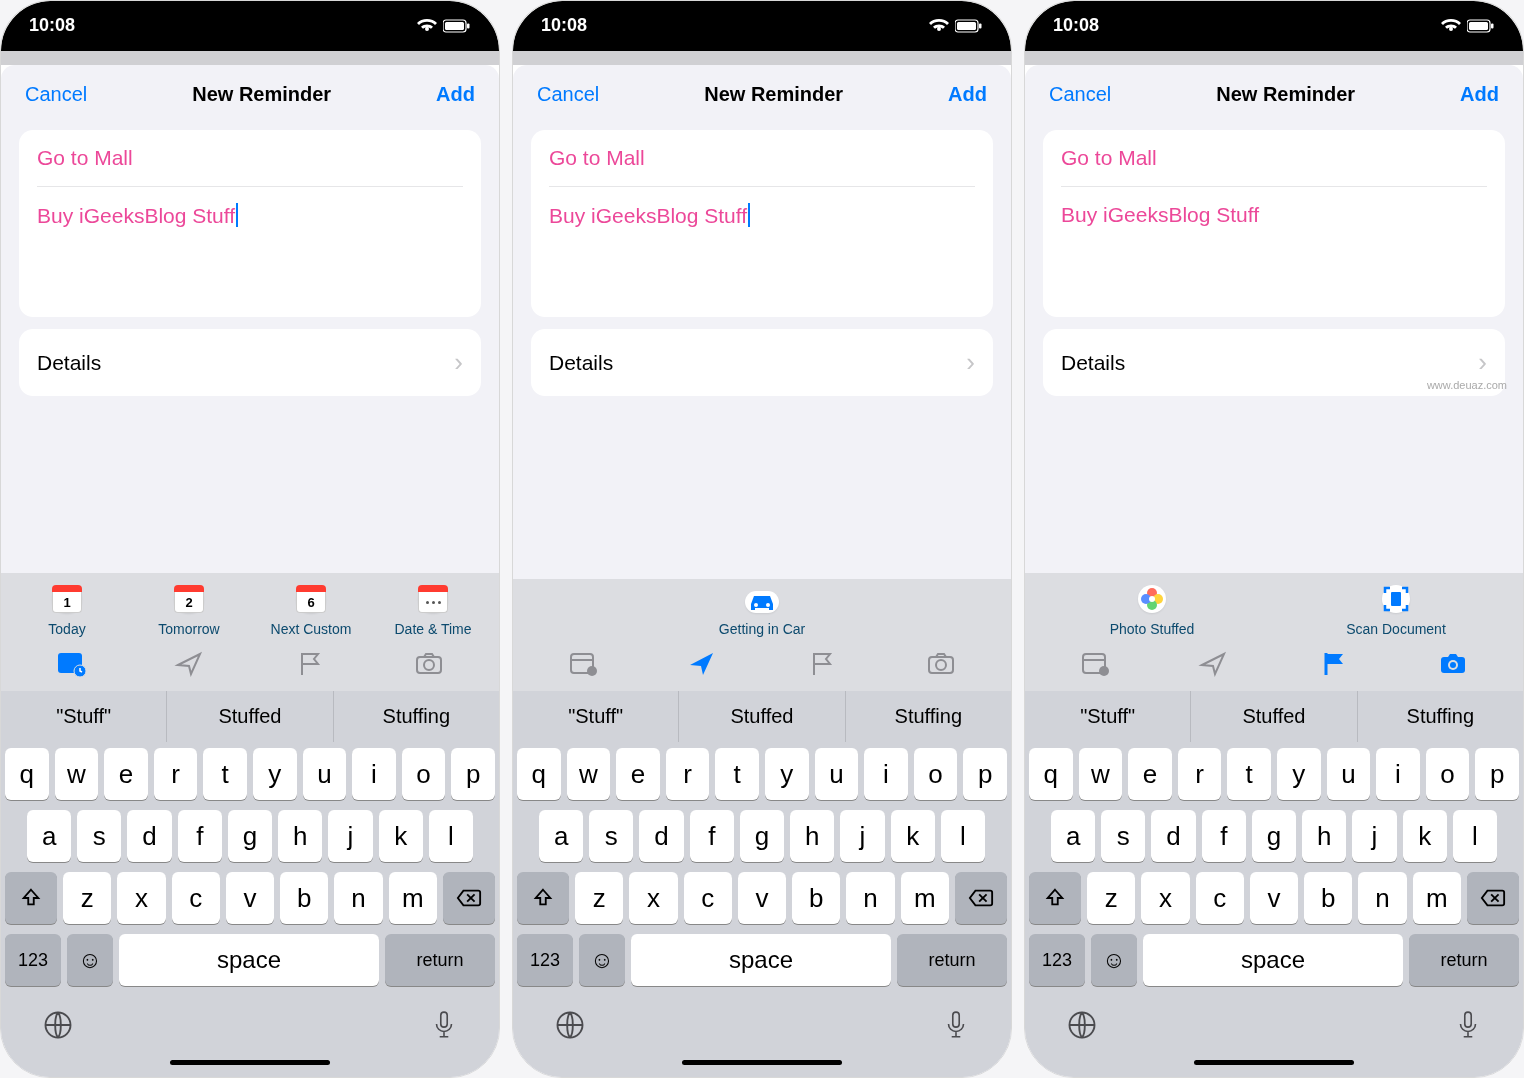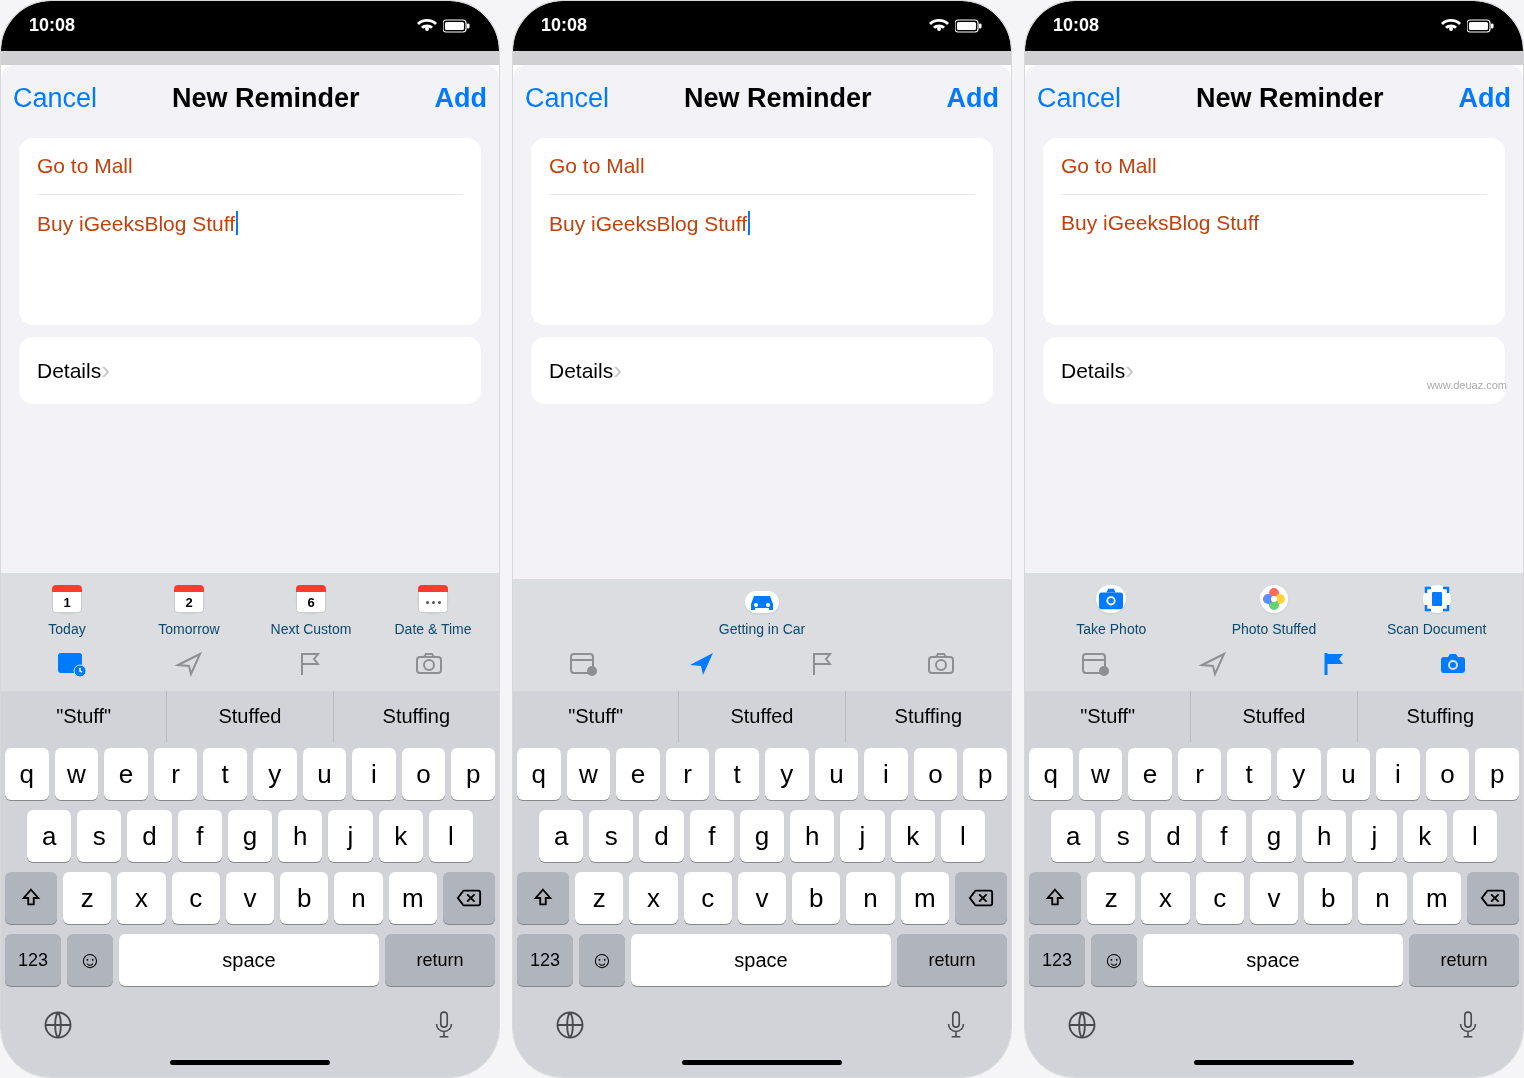--- a/index.html
+++ b/index.html
@@ -48,52 +48,52 @@
     border-radius: 14px 14px 0 0;
     flex: 1;
     display: flex;
     flex-direction: column;
     overflow: hidden;
   }
   .nav {
     display: flex;
     align-items: center;
     justify-content: space-between;
-    padding: 18px 12px;
-    font-size: 27px;
+    padding: 18px 24px;
+    font-size: 20px;
   }
   .nav .title { font-weight: 600; }
   .nav .link { color: #007aff; }
   .nav .add { font-weight: 600; }
   .card {
     background: #fff;
     border-radius: 14px;
     margin: 6px 18px;
     padding: 0 18px;
   }
   .card-row {
     padding: 16px 0;
     font-size: 21px;
-    color: #c2410c;
+    color: #ec4899;
     border-bottom: 1px solid #e6e6e8;
     position: relative;
   }
   .card-row:last-child { border-bottom: none; }
   .notes-row { min-height: 130px; }
   .cursor::after {
     content: "";
     display: inline-block;
     width: 2px; height: 24px;
     background: #007aff;
     vertical-align: -4px;
     margin-left: 1px;
   }
   .details-row {
     display: flex;
-    justify-content: flex-start;
+    justify-content: space-between;
     align-items: center;
     padding: 18px 0;
     font-size: 21px;
   }
   .chev { color: #c6c6c8; font-size: 26px; }
 
   .quickbar {
     background: #dcdde1;
     padding: 12px 10px 8px;
   }
@@ -154,21 +154,21 @@
   .key {
     background:#fff; border-radius:6px; box-shadow:0 1px 0 #888;
     height:52px; flex:1; display:flex;align-items:center;justify-content:center;
     font-size:26px; color:#000;
   }
   .key.grey { background:#b0b4bc; }
   .krow.r2 { padding:0 22px; }
   .krow.r3 .key.grey { flex:0 0 52px; }
   .krow.r4 .key.num { flex:0 0 56px; font-size:18px; }
   .krow.r4 .key.emoji { flex:0 0 46px; font-size:24px; }
-  .krow.r4 .key.space { flex:1; font-size:20px; }
+  .krow.r4 .key.space { flex:1; font-size:24px; }
   .krow.r4 .key.return { flex:0 0 110px; font-size:18px; }
   .bottombar { display:flex; justify-content:space-between; padding:14px 38px 6px; color:#4b4b4f;}
   .homebar { width:160px;height:5px;background:#000;border-radius:3px;margin:10px auto 8px;}
 
   .watermark { position:absolute; right:16px; bottom:686px; font-size:11px; color:#aaa; writing-mode: horizontal-tb; }
 
   .chip2 {
     flex:1; background:#fff; border-radius:40px; height:46px;
     display:flex;align-items:center;justify-content:center;
     box-shadow:0 1px 2px rgba(0,0,0,0.08);
@@ -518,31 +518,20 @@
         <div class="details-row">
           <span>Details</span>
           <span class="chev">›</span>
         </div>
       </div>
     <div style="flex:1"></div>
     <div class="quickbar">
       <div class="chips">
         <div class="chip-col">
             <div class="chip">
-              <svg width="30" height="24" viewBox="0 0 32 26" fill="#007aff">
-                <rect x="3" y="6" width="26" height="18" rx="3"></rect>
-                <circle cx="16" cy="15" r="5" fill="#fff"></circle>
-                <circle cx="16" cy="15" r="3" fill="#007aff"></circle>
-                <path d="M11 6l2-4h6l2 4" fill="#007aff"></path>
-              </svg>
-            </div>
-            <div class="chip-label">Take Photo</div>
-          </div>
-        <div class="chip-col">
-            <div class="chip">
               <svg width="28" height="28" viewBox="0 0 28 28">
                 <circle cx="14" cy="8" r="5" fill="#ff6b5b"></circle>
                 <circle cx="20" cy="14" r="5" fill="#ffd43b"></circle>
                 <circle cx="14" cy="20" r="5" fill="#63d471"></circle>
                 <circle cx="8" cy="14" r="5" fill="#5b8eff"></circle>
                 <circle cx="14" cy="14" r="3" fill="#fff"></circle>
               </svg>
             </div>
             <div class="chip-label">Photo Stuffed</div>
           </div>

